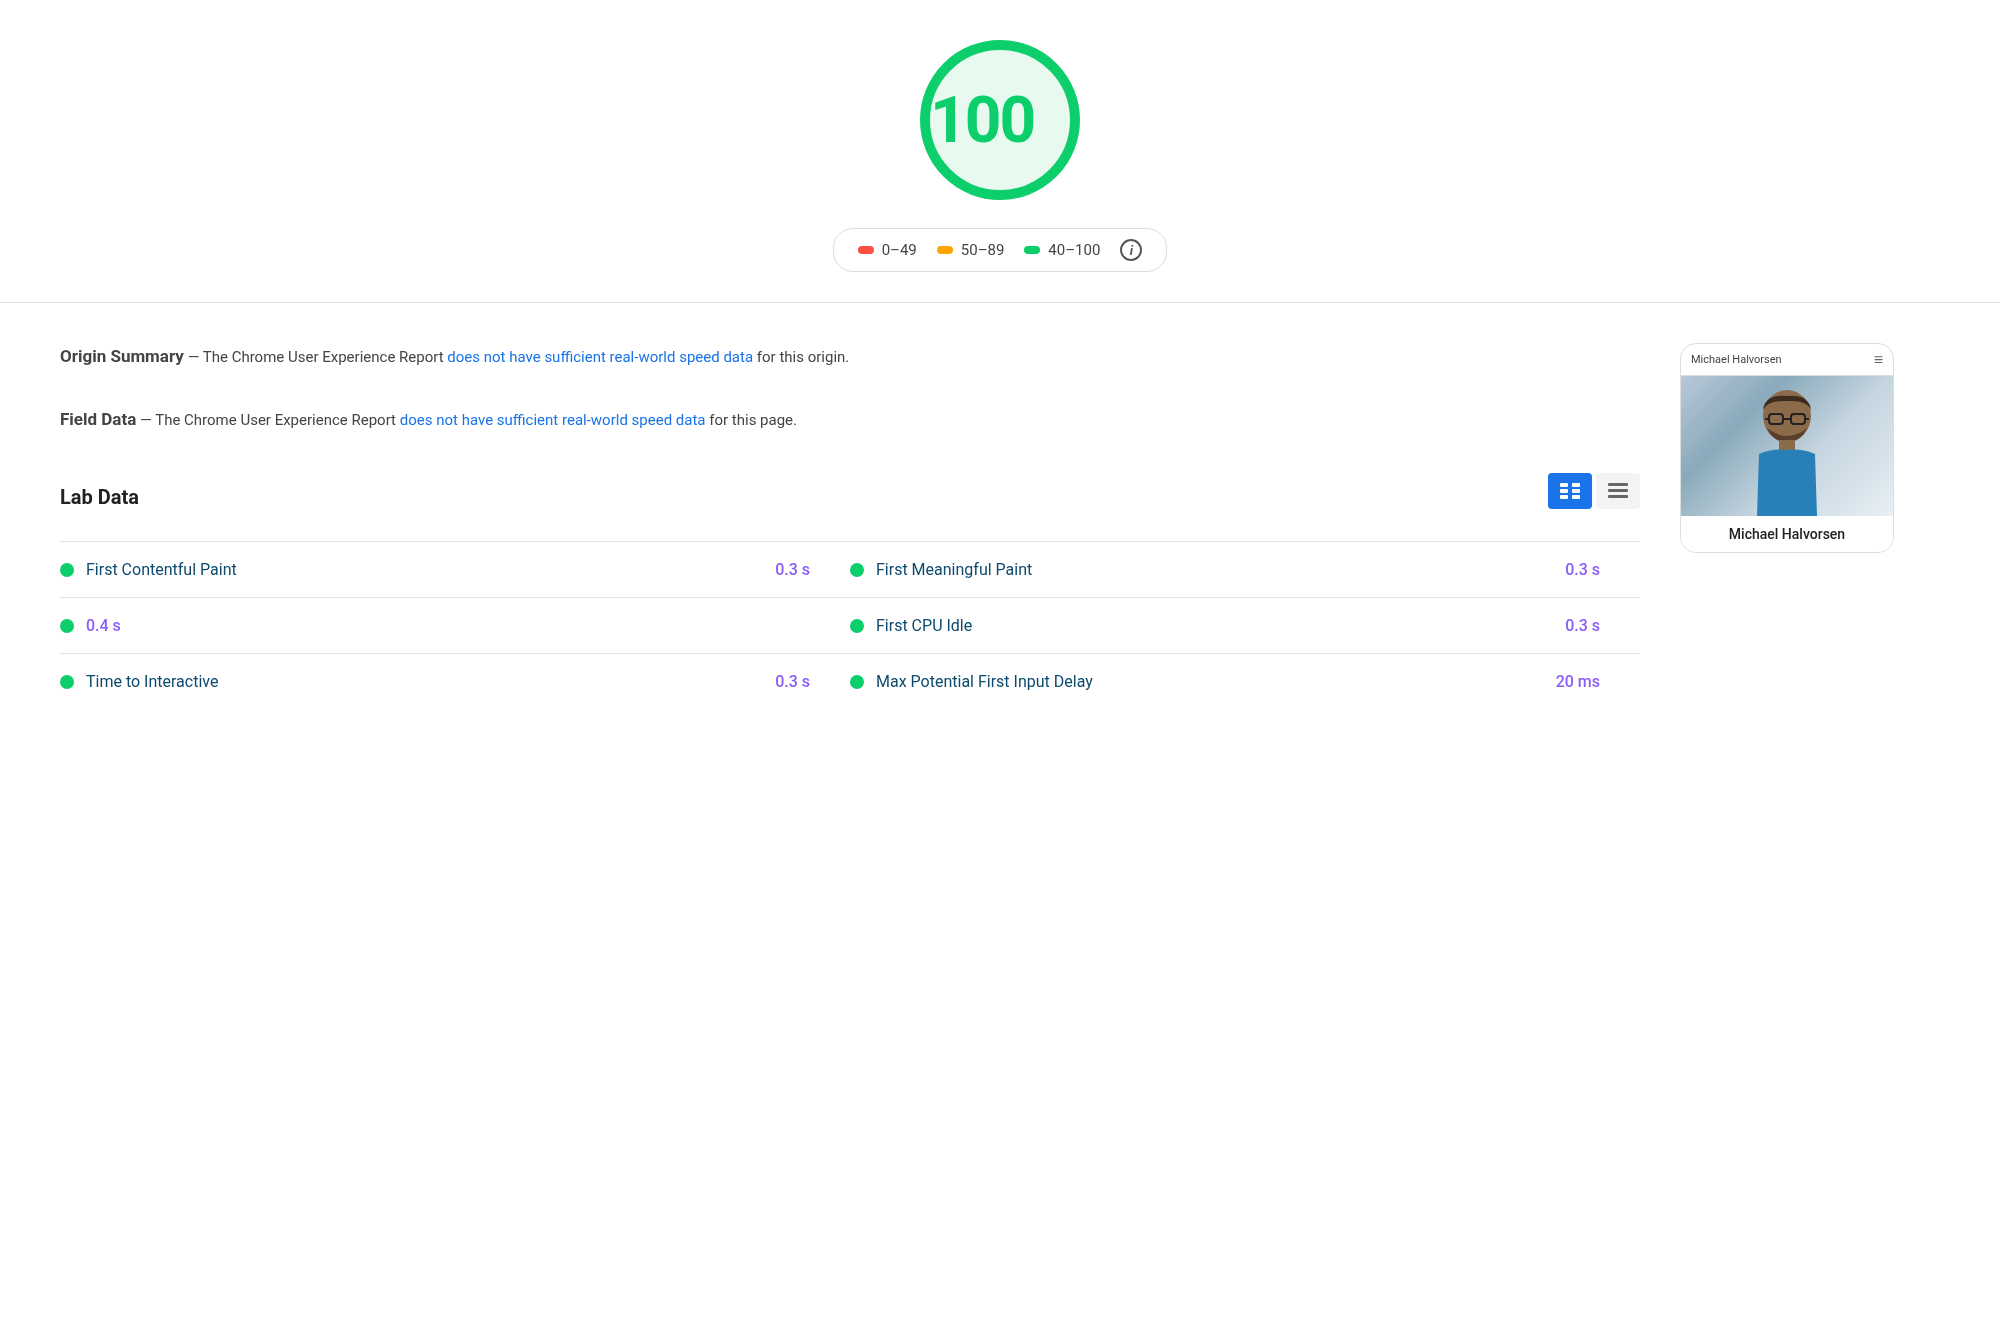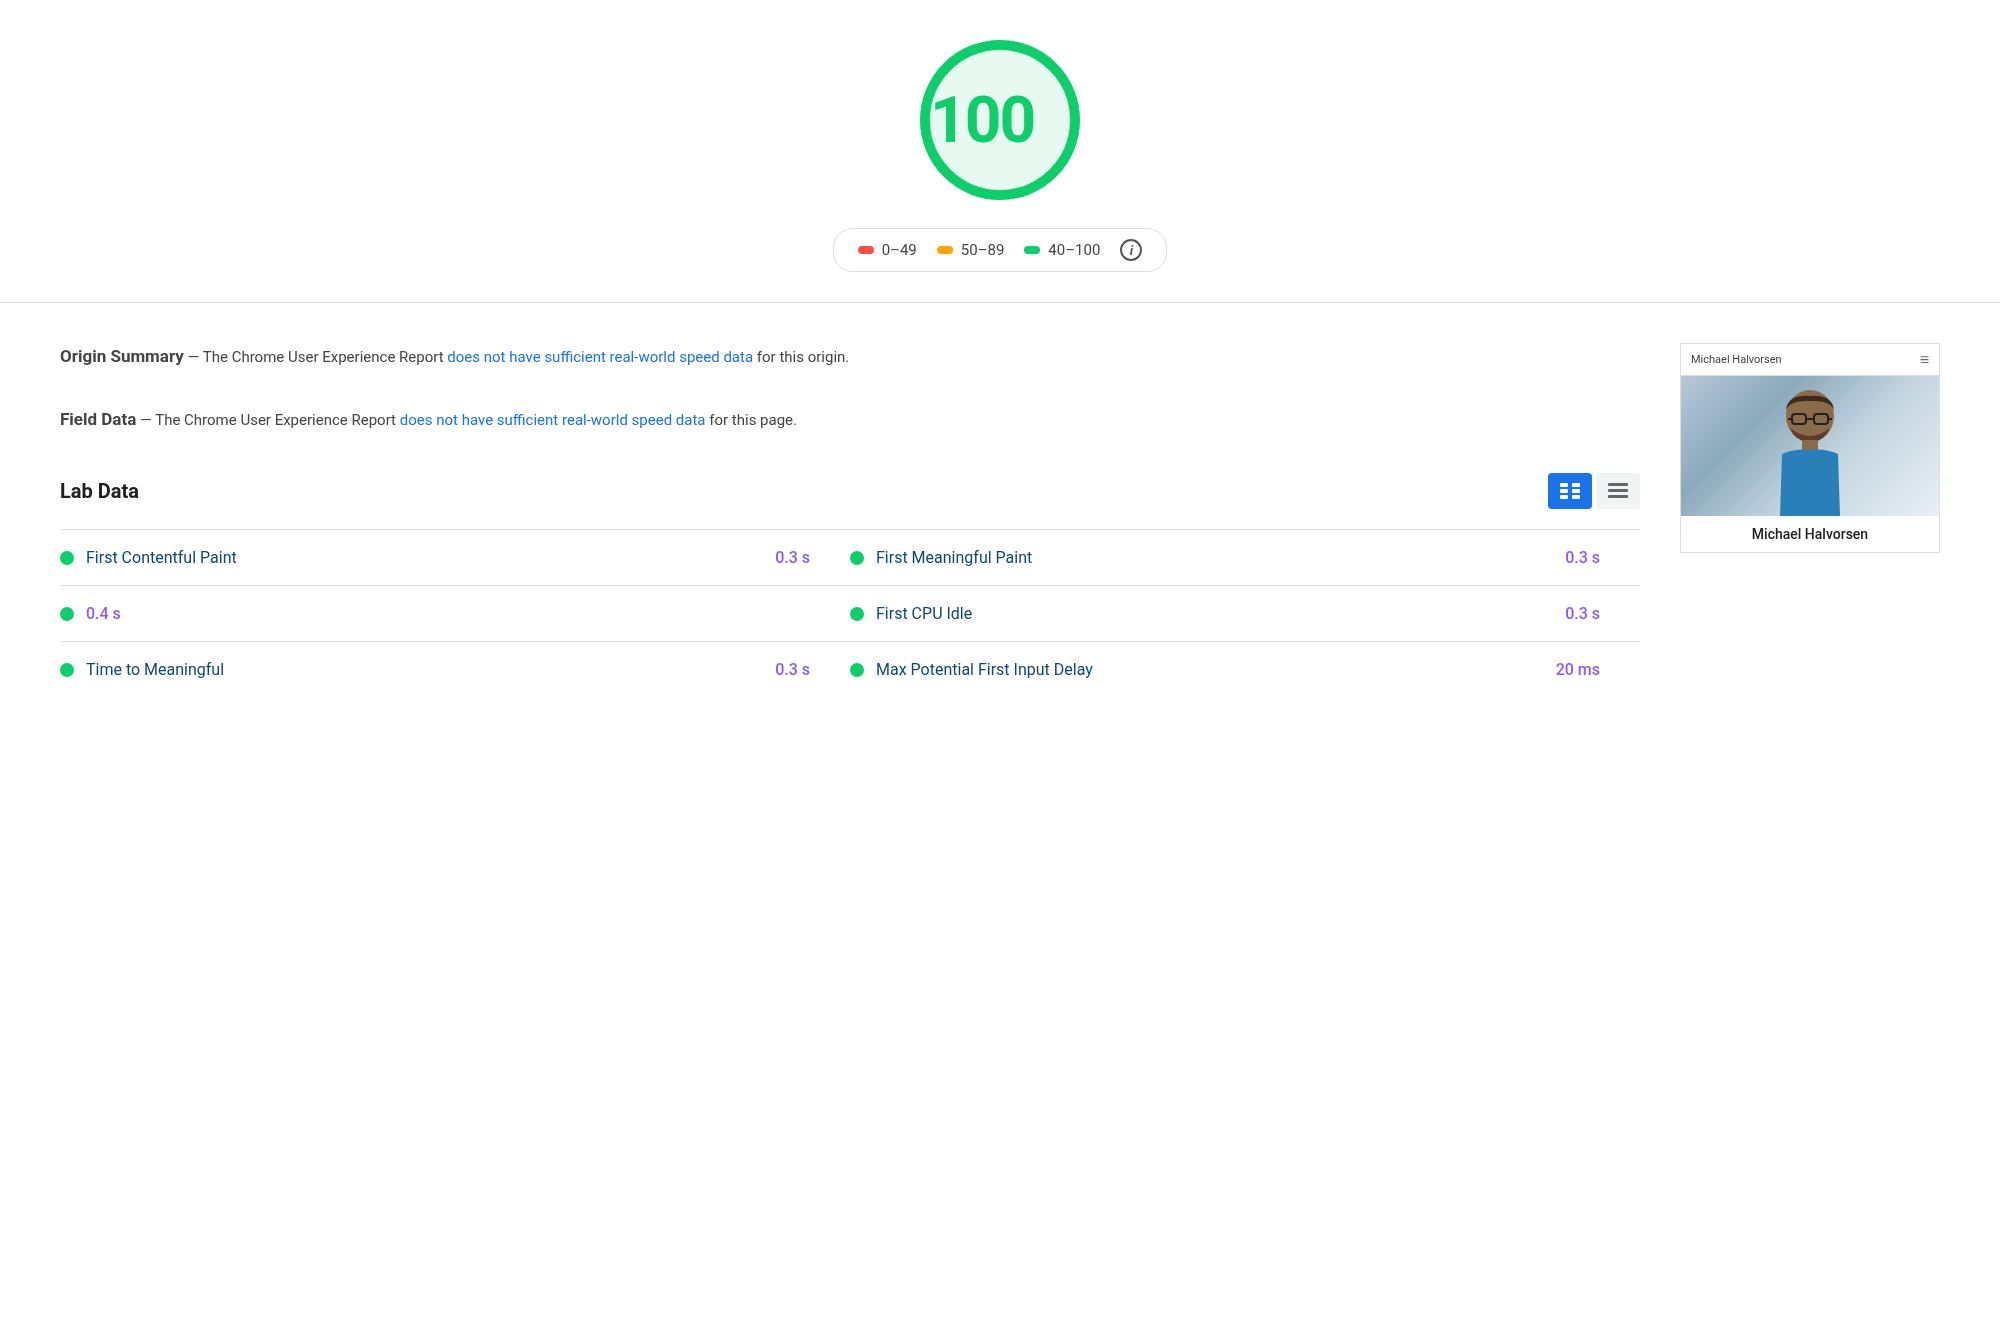--- a/index.html
+++ b/index.html
@@ -124,23 +124,23 @@
       line-height: 1.6;
     }
 
     .field-data-link {
       color: #1a73e8;
       text-decoration: none;
     }
 
     .preview-card {
       border: 1px solid #ddd;
-      border-radius: 0;
+      border-radius: 16px;
       overflow: hidden;
-      width: 260px;
+      width: 214px;
     }
 
     .preview-header {
       display: flex;
       align-items: center;
       justify-content: space-between;
       padding: 6px 10px;
       border-bottom: 1px solid #ddd;
       font-size: 11px;
       color: #444;
@@ -177,23 +177,23 @@
       text-align: center;
       background: #fff;
     }
 
     .lab-data-section {
       margin-top: 40px;
     }
 
     .lab-data-header {
       display: flex;
-      align-items: center;
+      align-items: flex-end;
       justify-content: space-between;
-      margin-bottom: 20px;
+      margin-bottom: 32px;
     }
 
     .lab-data-title {
       font-weight: 700;
       font-size: 20px;
     }
 
     .view-toggle {
       display: flex;
       gap: 4px;
@@ -368,21 +368,21 @@
           <div class="metric-half">
             <div class="metric-dot"></div>
             <span class="metric-name">First CPU Idle</span>
             <span class="metric-value">0.3 s</span>
           </div>
         </div>
 
         <div class="metric-row">
           <div class="metric-half">
             <div class="metric-dot"></div>
-            <span class="metric-name">Time to Meaningful</span>
+            <span class="metric-name">Time to Interactive</span>
             <span class="metric-value">0.3 s</span>
           </div>
           <div class="metric-half">
             <div class="metric-dot"></div>
             <span class="metric-name">Max Potential First Input Delay</span>
             <span class="metric-value">20 ms</span>
           </div>
         </div>
 
       </div>

